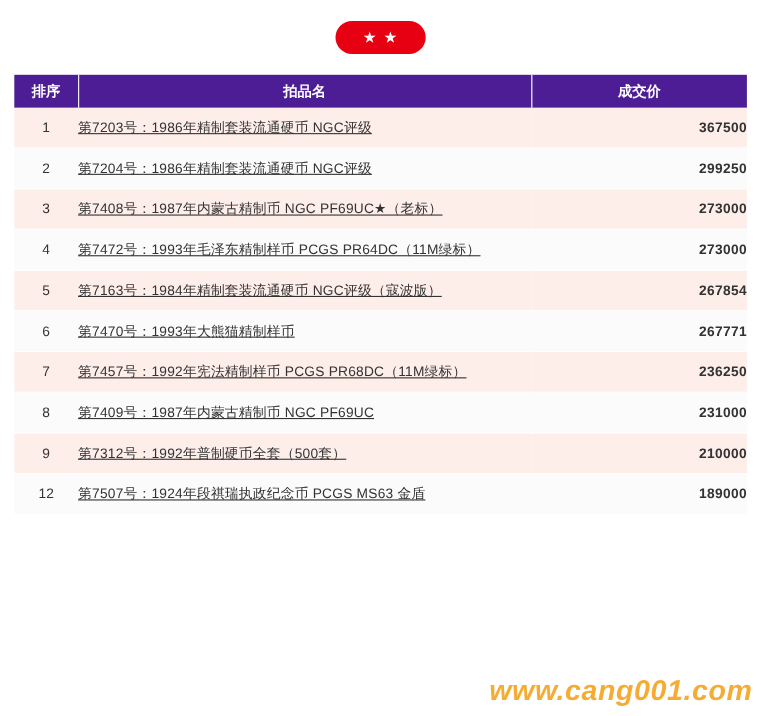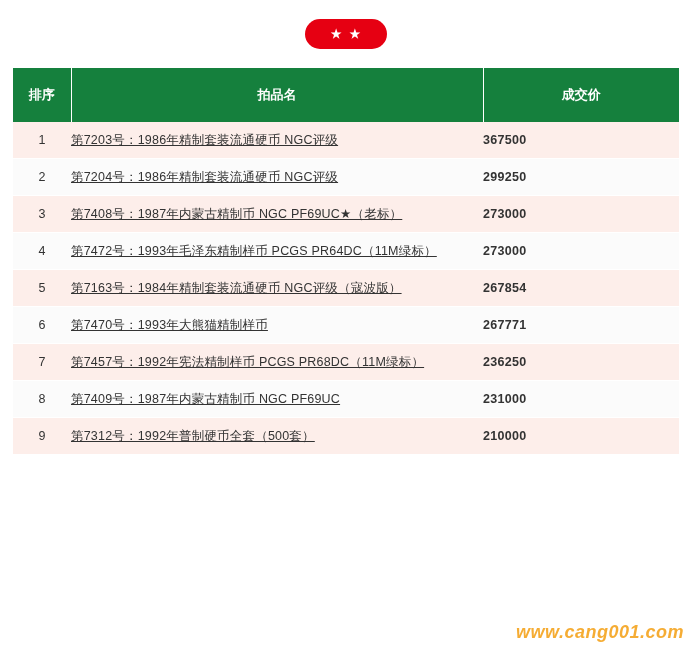--- a/index.html
+++ b/index.html
@@ -42,26 +42,26 @@
     font-size: 12px;
     line-height: 1;
   }
   table.rank-table {
     width: 666px;
     margin: 0 13px;
     border-collapse: collapse;
     table-layout: fixed;
   }
   table.rank-table thead th {
-    background: #15803d;
+    background: #4c1d95;
     color: #ffffff;
     font-size: 13px;
     font-weight: bold;
     height: 30px;
-    padding: 12px;
+    padding: 0;
     text-align: center;
     border-right: 1px solid #ffffff;
   }
   table.rank-table thead th:last-child {
     border-right: none;
   }
   col.c-rank { width: 58px; }
   col.c-name { width: 412px; }
   col.c-price { width: 196px; }
 
@@ -80,31 +80,31 @@
     color: #444444;
     font-size: 12.5px;
   }
   td.cell-name {
     padding-left: 24px;
     color: #2a2a2a;
     letter-spacing: 0.2px;
     text-decoration: underline;
   }
   td.cell-price {
-    text-align: left;
+    text-align: right;
     color: #e60012;
     font-weight: bold;
     font-size: 13px;
     letter-spacing: 0.3px;
   }
   .watermark {
     position: absolute;
     right: 8px;
     bottom: 8px;
-    font-size: 18px;
+    font-size: 26px;
     font-weight: bold;
     font-style: italic;
     color: #f5a623;
     opacity: 0.92;
     letter-spacing: 0.5px;
     pointer-events: none;
   }
 </style>
 </head>
 <body>
@@ -170,18 +170,23 @@
         <tr class="row-even">
           <td class="cell-rank">8</td>
           <td class="cell-name">第7409号：1987年内蒙古精制币 NGC PF69UC</td>
           <td class="cell-price">231000</td>
         </tr>
         <tr class="row-odd">
           <td class="cell-rank">9</td>
           <td class="cell-name">第7312号：1992年普制硬币全套（500套）</td>
           <td class="cell-price">210000</td>
         </tr>
+        <tr class="row-even">
+          <td class="cell-rank">12</td>
+          <td class="cell-name">第7507号：1924年段祺瑞执政纪念币 PCGS MS63 金盾</td>
+          <td class="cell-price">189000</td>
+        </tr>
       </tbody>
   </table>
 
   <div class="watermark">www.cang001.com</div>
 
 </div>
 
 </body></html>

